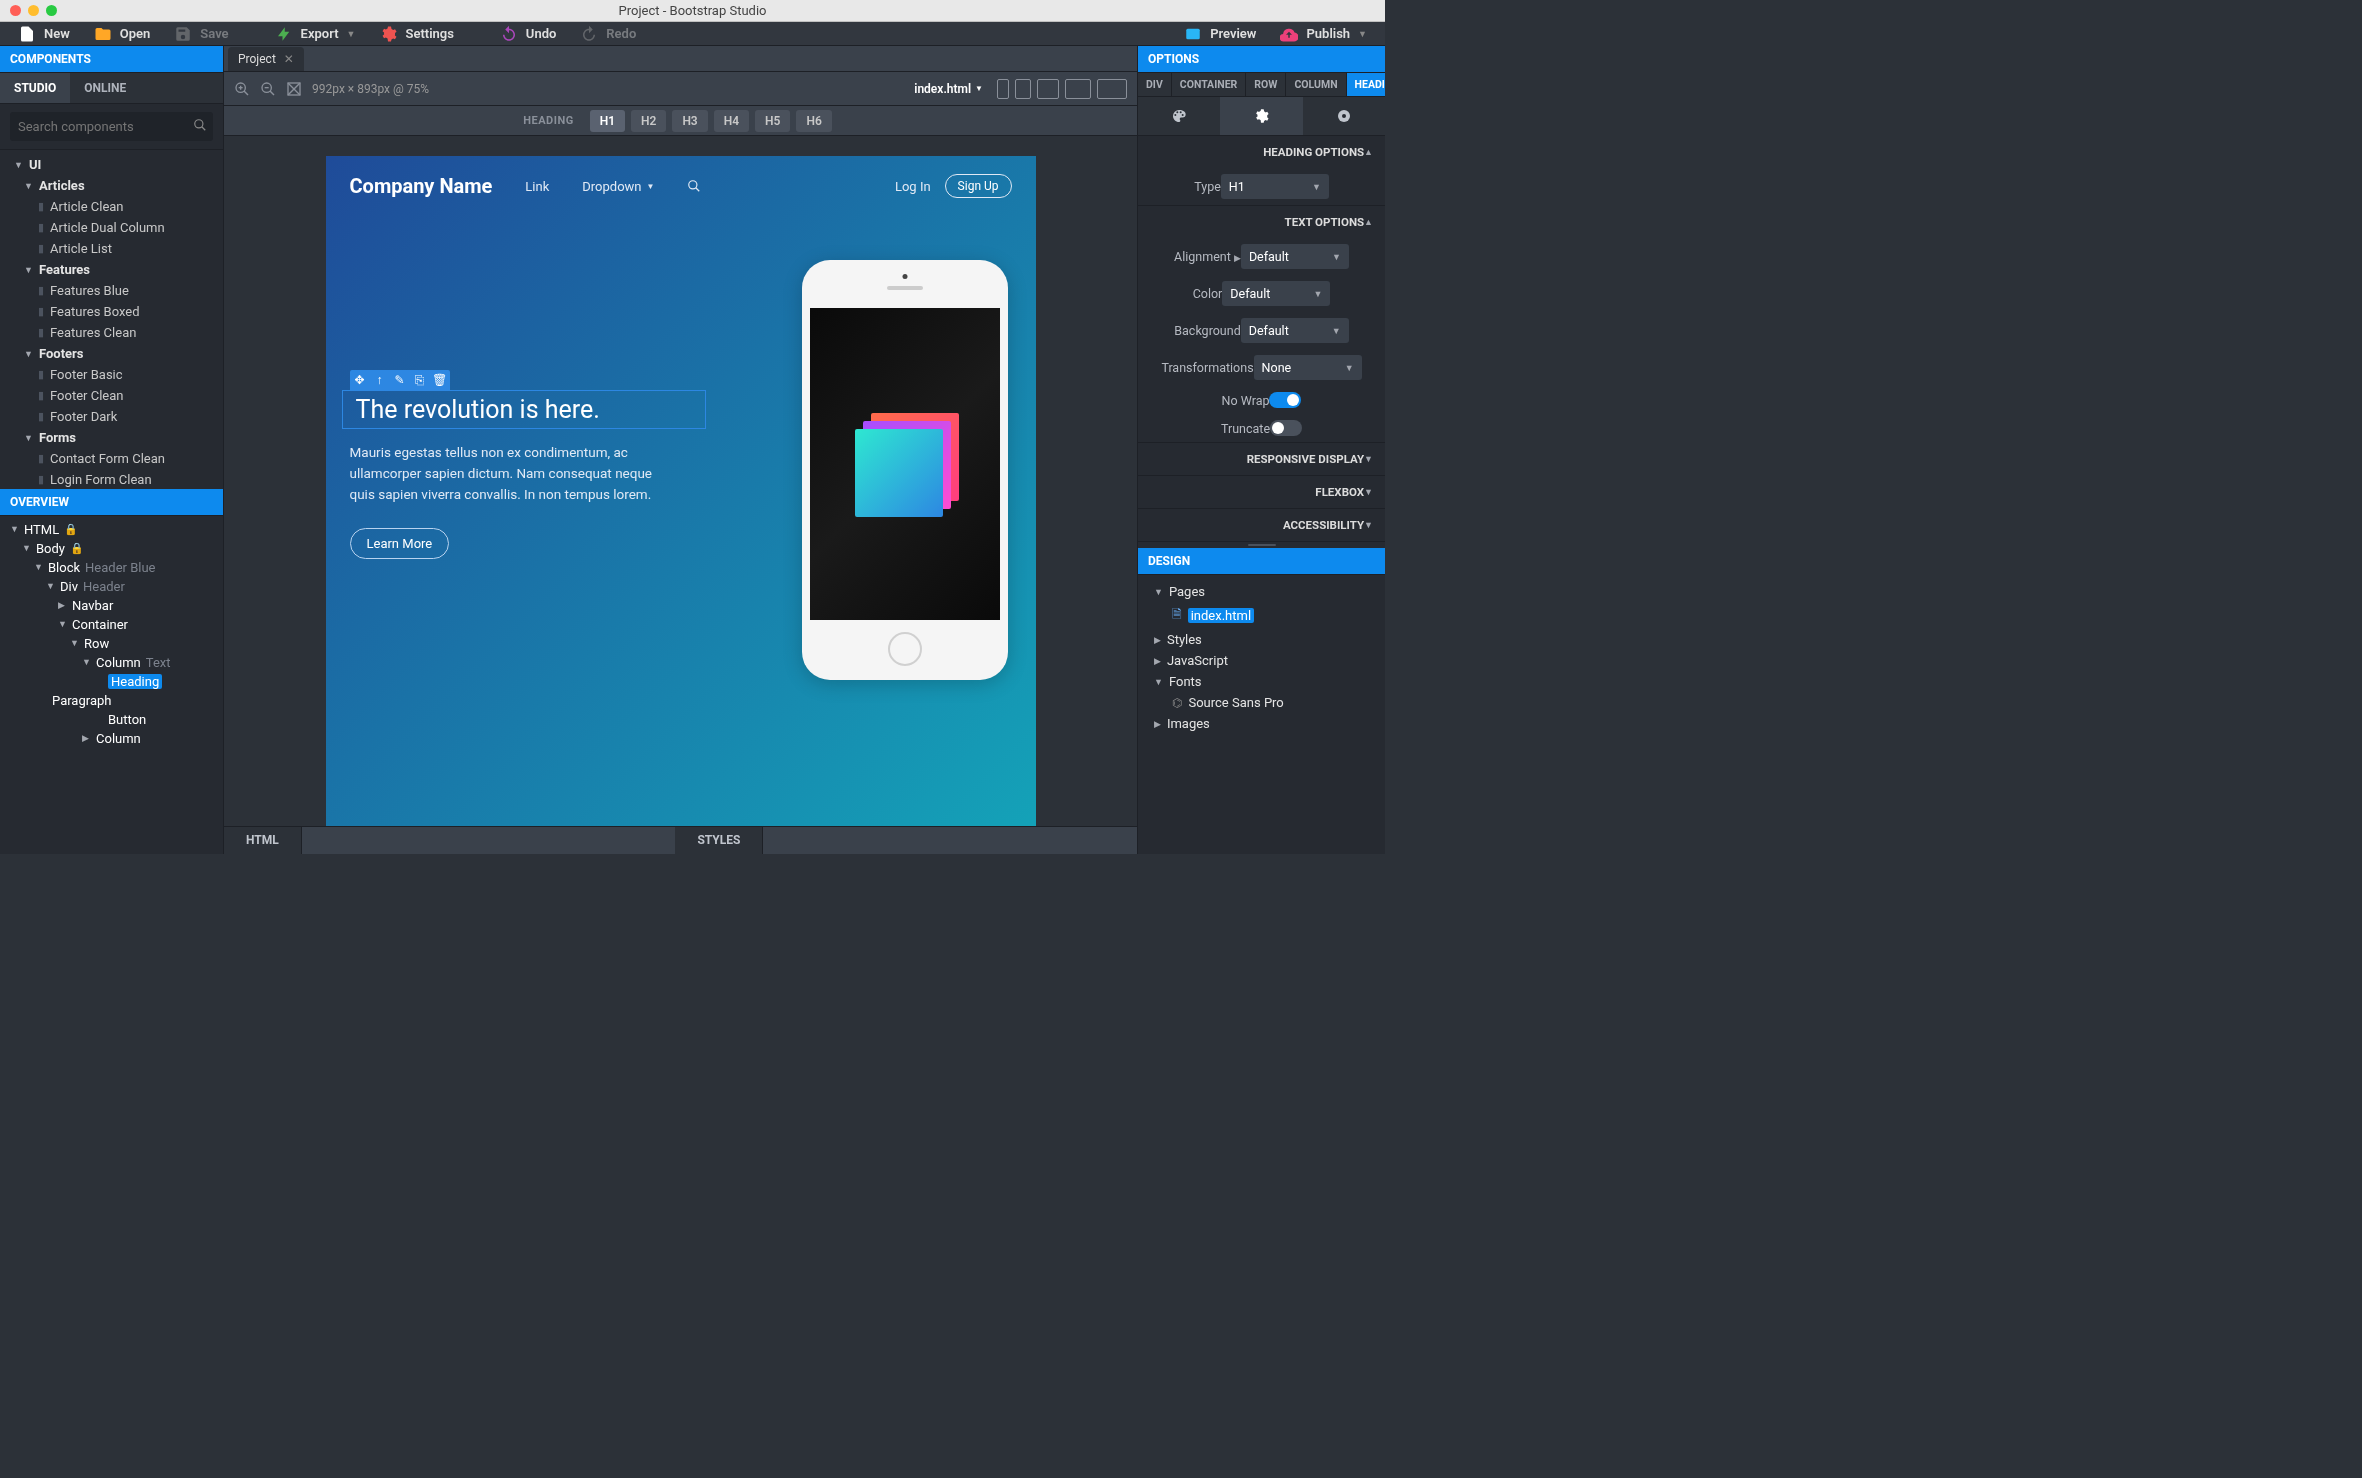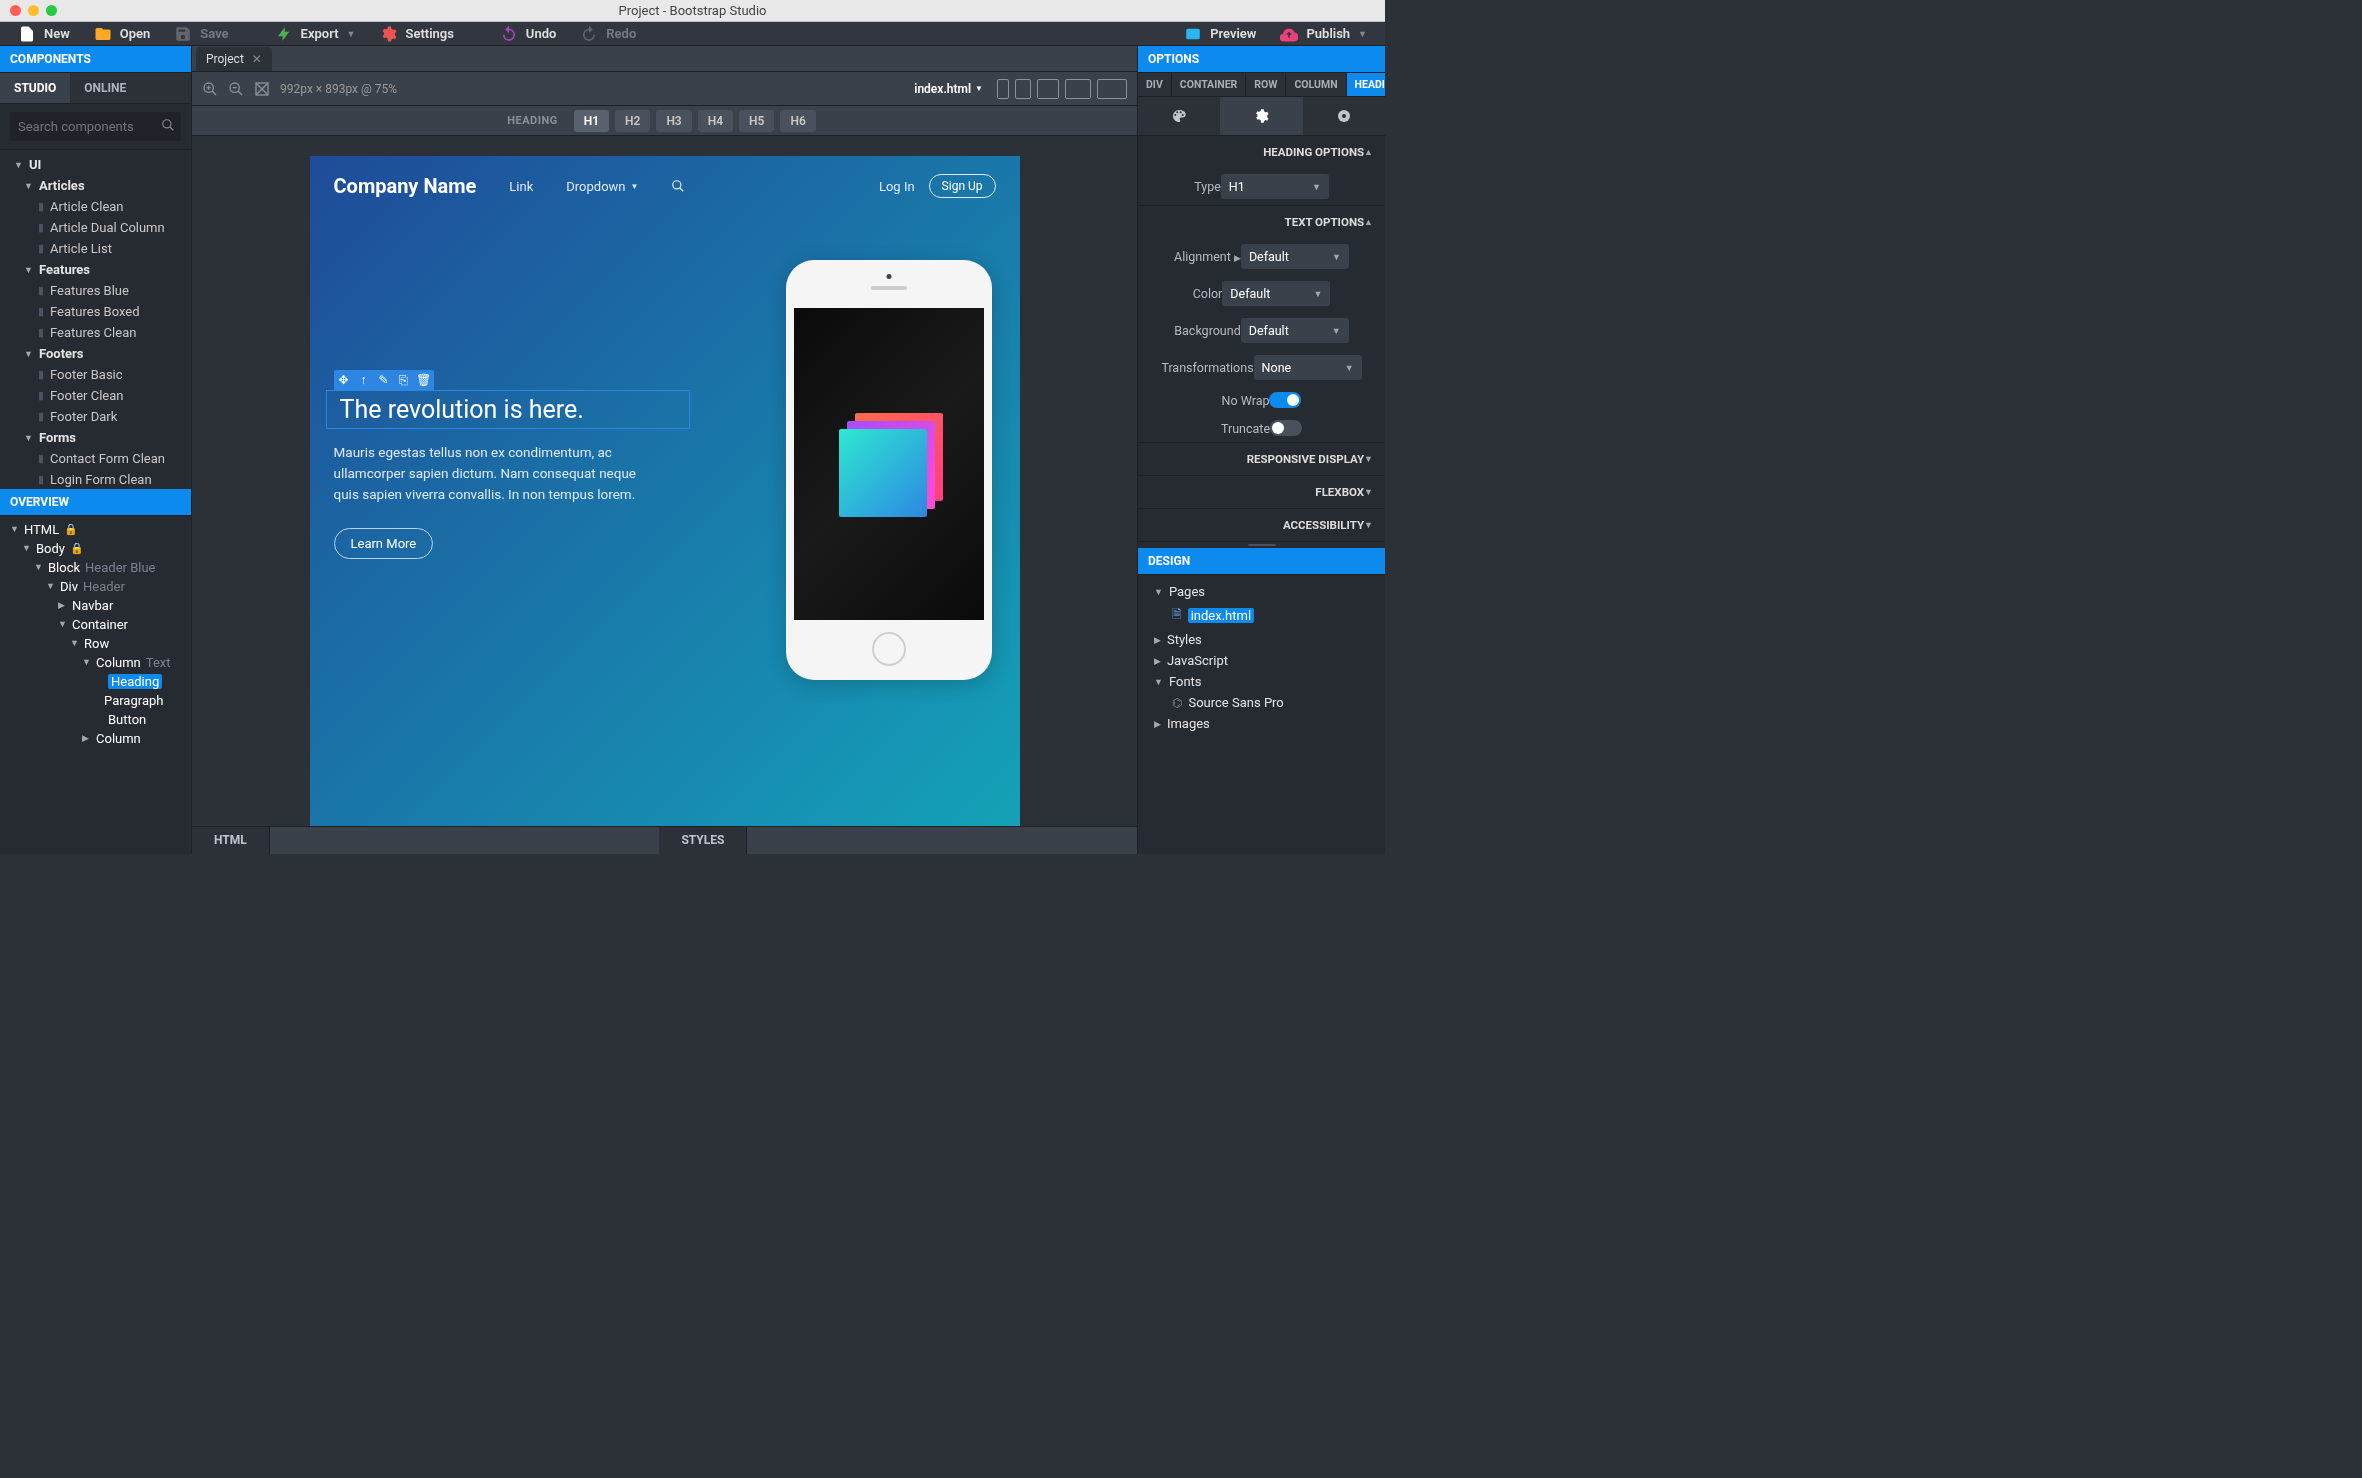--- a/index.html
+++ b/index.html
@@ -11,21 +11,21 @@
 .tl-yellow { background: #ffbd2e; }
 .tl-green { background: #28ca42; }
 .titlebar-title { position: absolute; left: 50%; transform: translateX(-50%); color: #444; font-size: 13px; }
 .toolbar { height: 24px; background: #32373f; display: flex; align-items: center; padding: 0 8px; gap: 4px; border-bottom: 1px solid #1d2026; }
 .tb-btn { display: flex; align-items: center; gap: 8px; padding: 6px 10px; color: #e0e0e0; cursor: pointer; border-radius: 3px; font-size: 13px; font-weight: 600; }
 .tb-btn .icon { width: 18px; height: 18px; display: flex; align-items: center; justify-content: center; }
 .tb-btn.disabled { opacity: 0.4; }
 .tb-right { margin-left: auto; display: flex; gap: 4px; }
 .icon svg { width: 100%; height: 100%; }
 .app-body { display: flex; height: calc(100% - 60px); }
-.left-panel { width: 192px; background: #262a31; display: flex; flex-direction: column; border-right: 1px solid #1d2026; }
+.left-panel { width: 224px; background: #262a31; display: flex; flex-direction: column; border-right: 1px solid #1d2026; }
 .panel-header { background: #0d8aee; color: #fff; font-weight: 700; font-size: 12px; padding: 6px 10px; border-bottom: 1px solid #1d2026; }
 .tabs-row { display: flex; background: #2c3138; border-bottom: 1px solid #1d2026; }
 .tab { padding: 8px 14px; color: #aeb3bc; font-weight: 700; font-size: 12px; cursor: pointer; }
 .tab.active { background: #3a414b; color: #fff; }
 .search-wrap { padding: 8px 10px; border-bottom: 1px solid #1d2026; position: relative; }
 .search-input { width: 100%; background: #1f2329; border: none; color: #aaa; padding: 7px 30px 7px 8px; border-radius: 3px; font-size: 13px; outline: none; }
 .search-wrap .sicon { position: absolute; right: 16px; top: 14px; color: #888; }
 .tree { flex: 1; overflow-y: auto; padding: 4px 0 10px 0; }
 .tree-item { padding: 3px 10px 3px 14px; display: flex; align-items: center; gap: 6px; cursor: pointer; font-size: 13px; color: #e4e4e4; white-space: nowrap; overflow: hidden; text-overflow: ellipsis; }
 .tree-item.cat { font-weight: 700; }
@@ -262,21 +262,21 @@
         </div>
         <div class="ov-row" style="padding-left: 82px;">
           <span class="caret">▼</span>
           <span class="label">Column</span> 
           <span class="hint">Text</span>
         </div>
         <div class="ov-row selected" style="padding-left: 94px;">
           <span class="caret"></span>
           <span class="label">Heading</span>
         </div>
-        <div class="ov-row" style="padding-left: 90px; align-items: center;">
+        <div class="ov-row" style="padding-left: 38px; align-items: center;">
           <span class="caret"></span>
           <span class="label">Paragraph</span>
         </div>
         <div class="ov-row" style="padding-left: 94px;">
           <span class="caret"></span>
           <span class="label">Button</span>
         </div>
         <div class="ov-row" style="padding-left: 82px;">
           <span class="caret">▶</span>
           <span class="label">Column</span>

